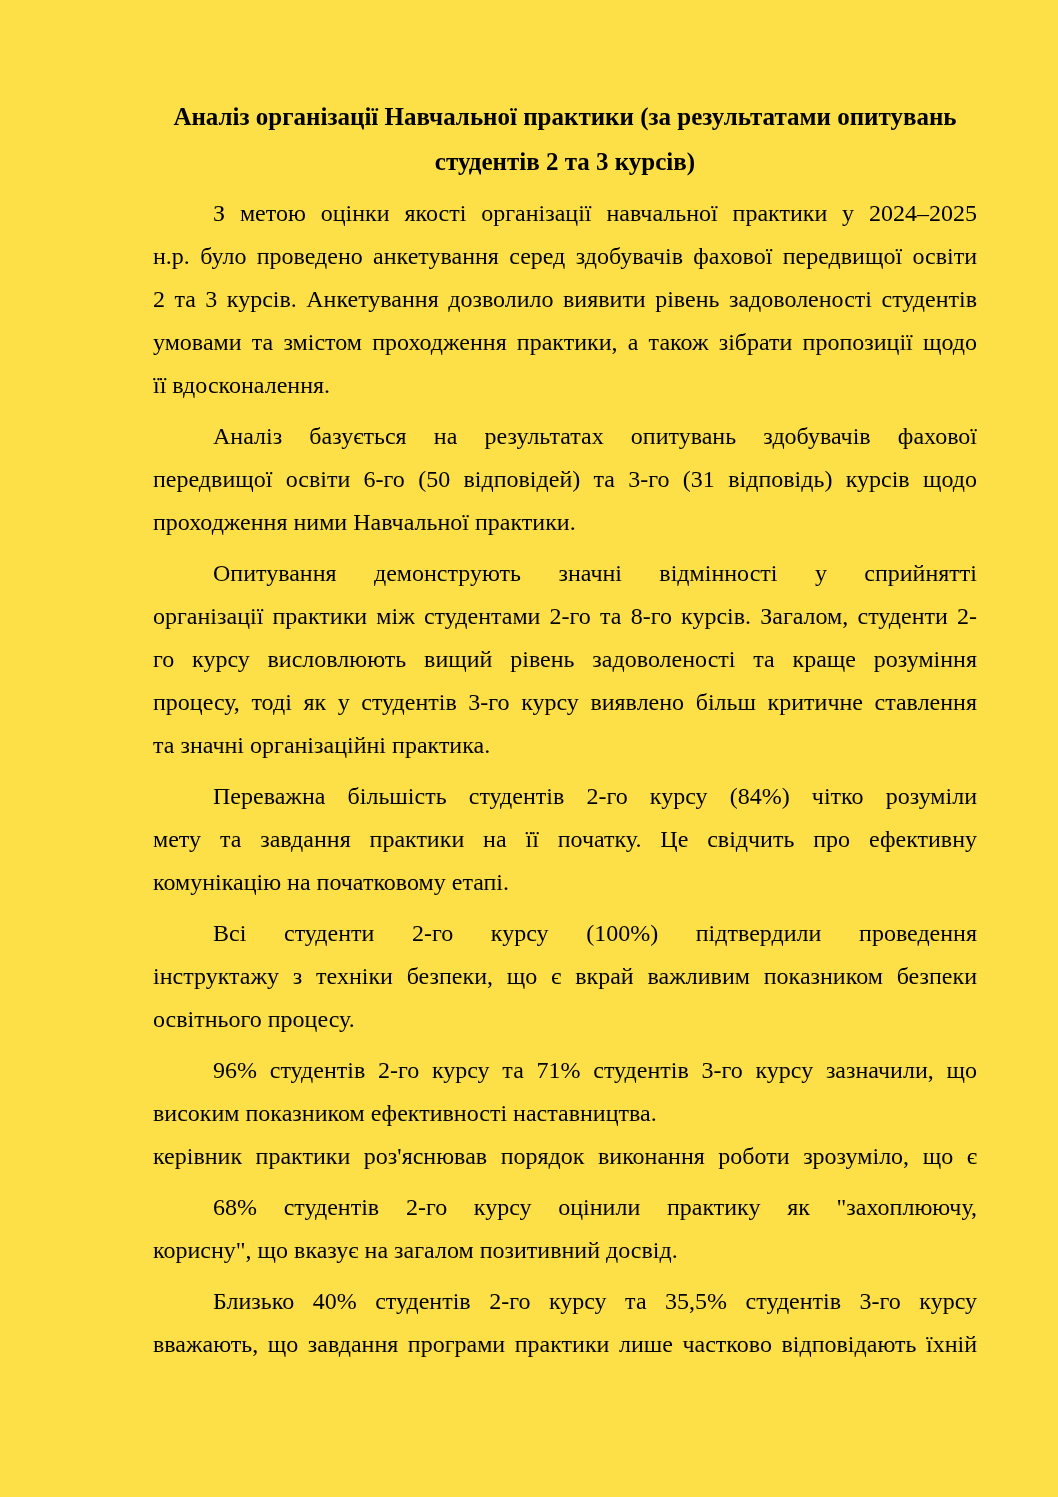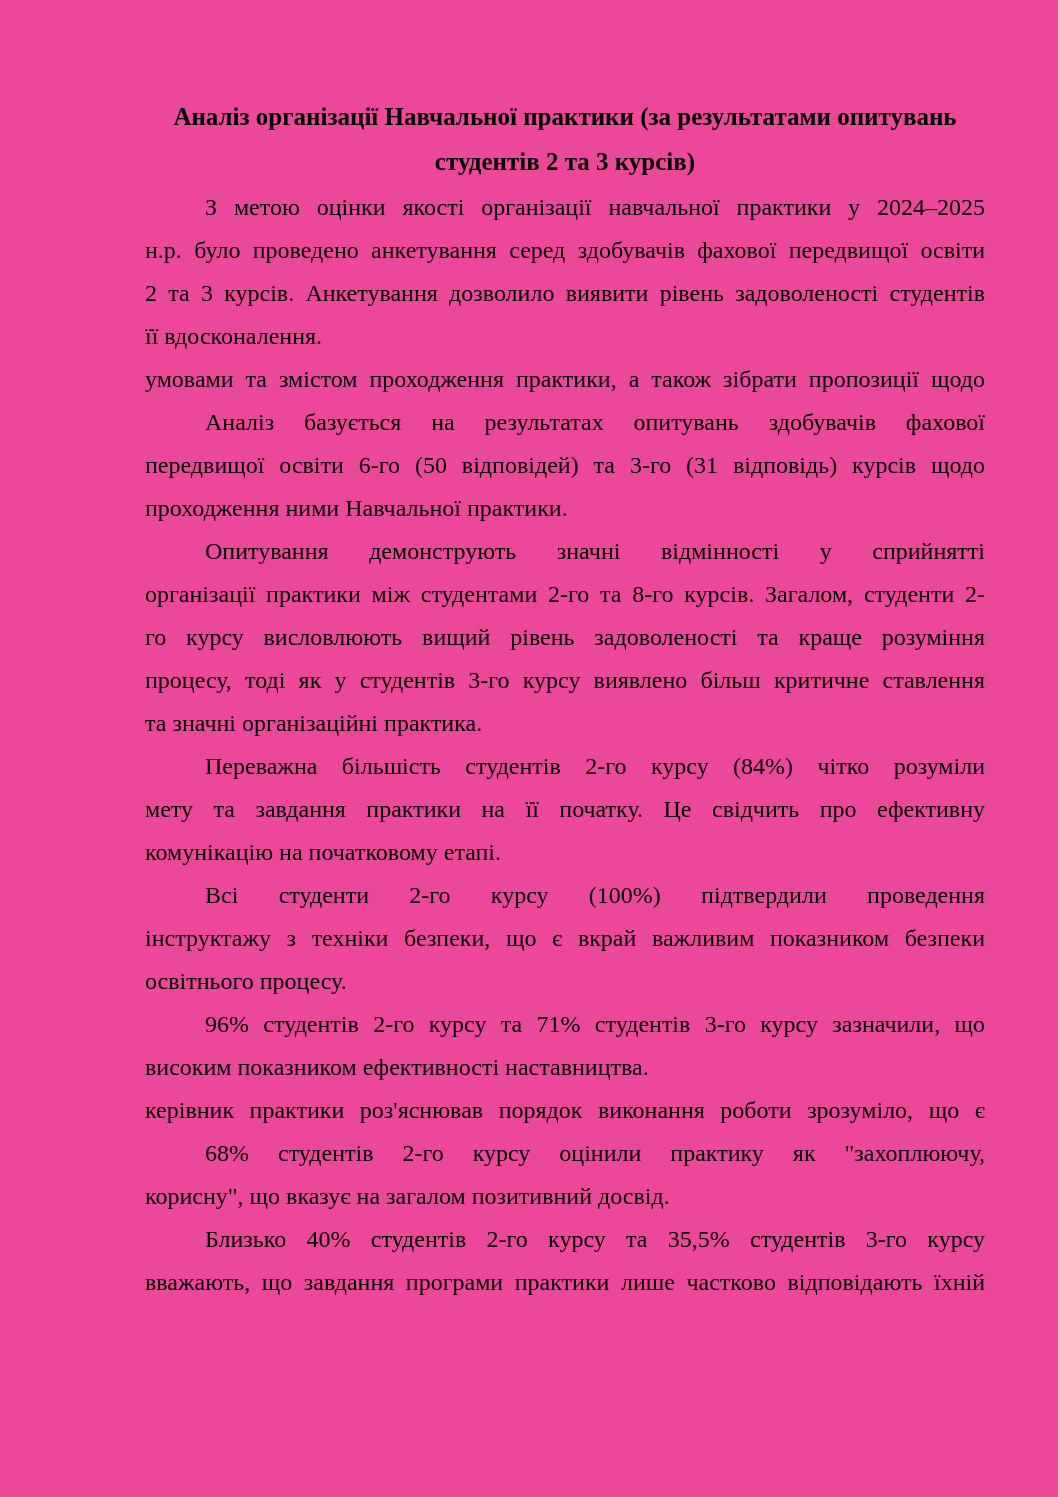--- a/index.html
+++ b/index.html
@@ -4,39 +4,39 @@
 <style>
   html, body {
     margin: 0;
     padding: 0;
     background: #ffffff;
   }
   .page {
     position: relative;
     width: 1058px;
     height: 1497px;
-    background: #ec4899;
+    background: #fde047;
     box-sizing: border-box;
     padding: 94px 73px 0 145px;
     font-family: "Liberation Serif", "DejaVu Serif", serif;
     color: #000000;
     overflow: hidden;
   }
   .doc-title {
     font-weight: bold;
     font-size: 25px;
     line-height: 45px;
     text-align: center;
     margin: 0 0 2px 0;
   }
   .doc-title .title-line {
     display: block;
   }
   .paragraph {
-    margin: 0;
+    margin: 8px;
   }
   .line {
     font-size: 24px;
     line-height: 43px;
     text-align: justify;
     text-align-last: justify;
     overflow: hidden;
     white-space: normal;
   }
   .line.first {
@@ -52,22 +52,22 @@
 <div class="page">
   <h1 class="doc-title">
     <span class="title-line">Аналіз організації Навчальної практики (за результатами опитувань</span>
     <span class="title-line">студентів 2 та 3 курсів)</span>
   </h1>
   <div class="content">
       <div class="paragraph">
         <div class="line first">З метою оцінки якості організації навчальної практики у 2024–2025</div>
         <div class="line">н.р. було проведено анкетування серед здобувачів фахової передвищої освіти</div>
         <div class="line">2 та 3 курсів. Анкетування дозволило виявити рівень задоволеності студентів</div>
+        <div class="line">умовами та змістом проходження практики, а також зібрати пропозиції щодо</div>
         <div class="line last">її вдосконалення.</div>
-        <div class="line">умовами та змістом проходження практики, а також зібрати пропозиції щодо</div>
       </div>
       <div class="paragraph">
         <div class="line first">Аналіз базується на результатах опитувань здобувачів фахової</div>
         <div class="line">передвищої освіти 6-го (50 відповідей) та 3-го (31 відповідь) курсів щодо</div>
         <div class="line last">проходження ними Навчальної практики.</div>
       </div>
       <div class="paragraph">
         <div class="line first">Опитування демонструють значні відмінності у сприйнятті</div>
         <div class="line">організації практики між студентами 2-го та 8-го курсів. Загалом, студенти 2-</div>
         <div class="line">го курсу висловлюють вищий рівень задоволеності та краще розуміння</div>

